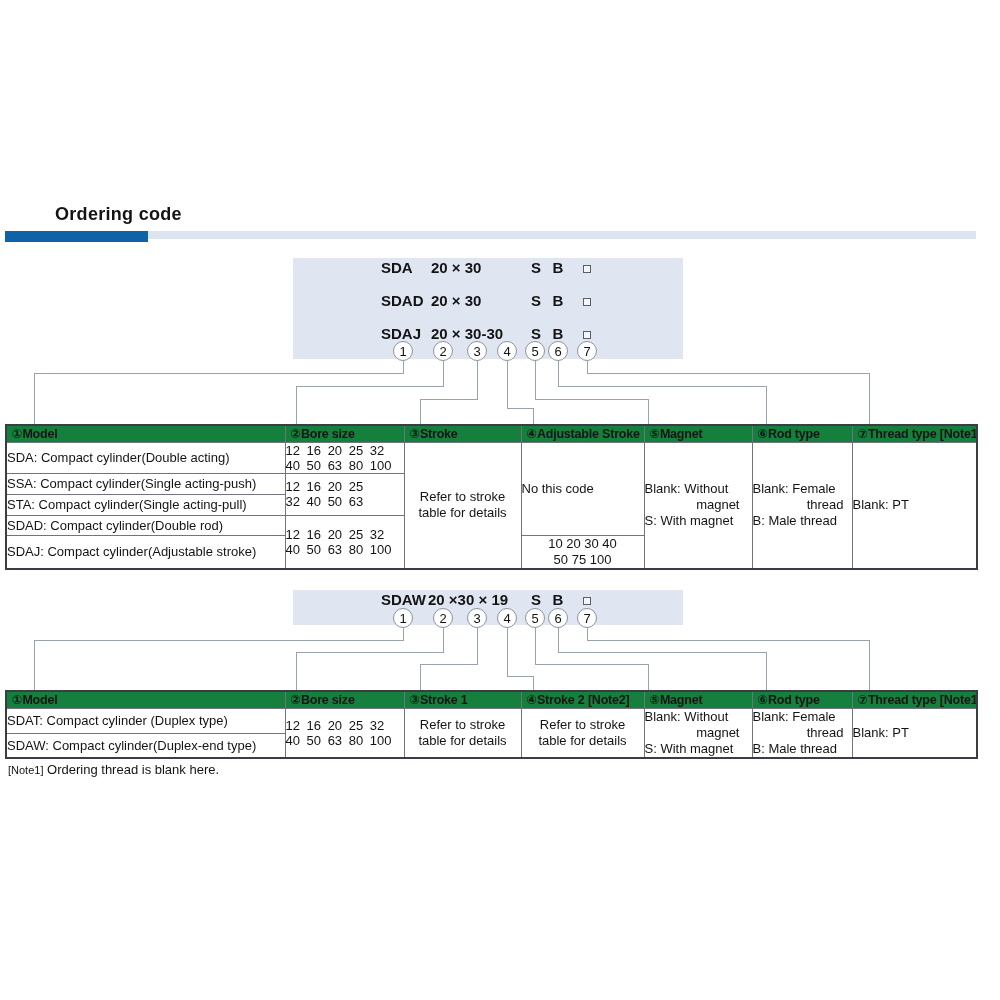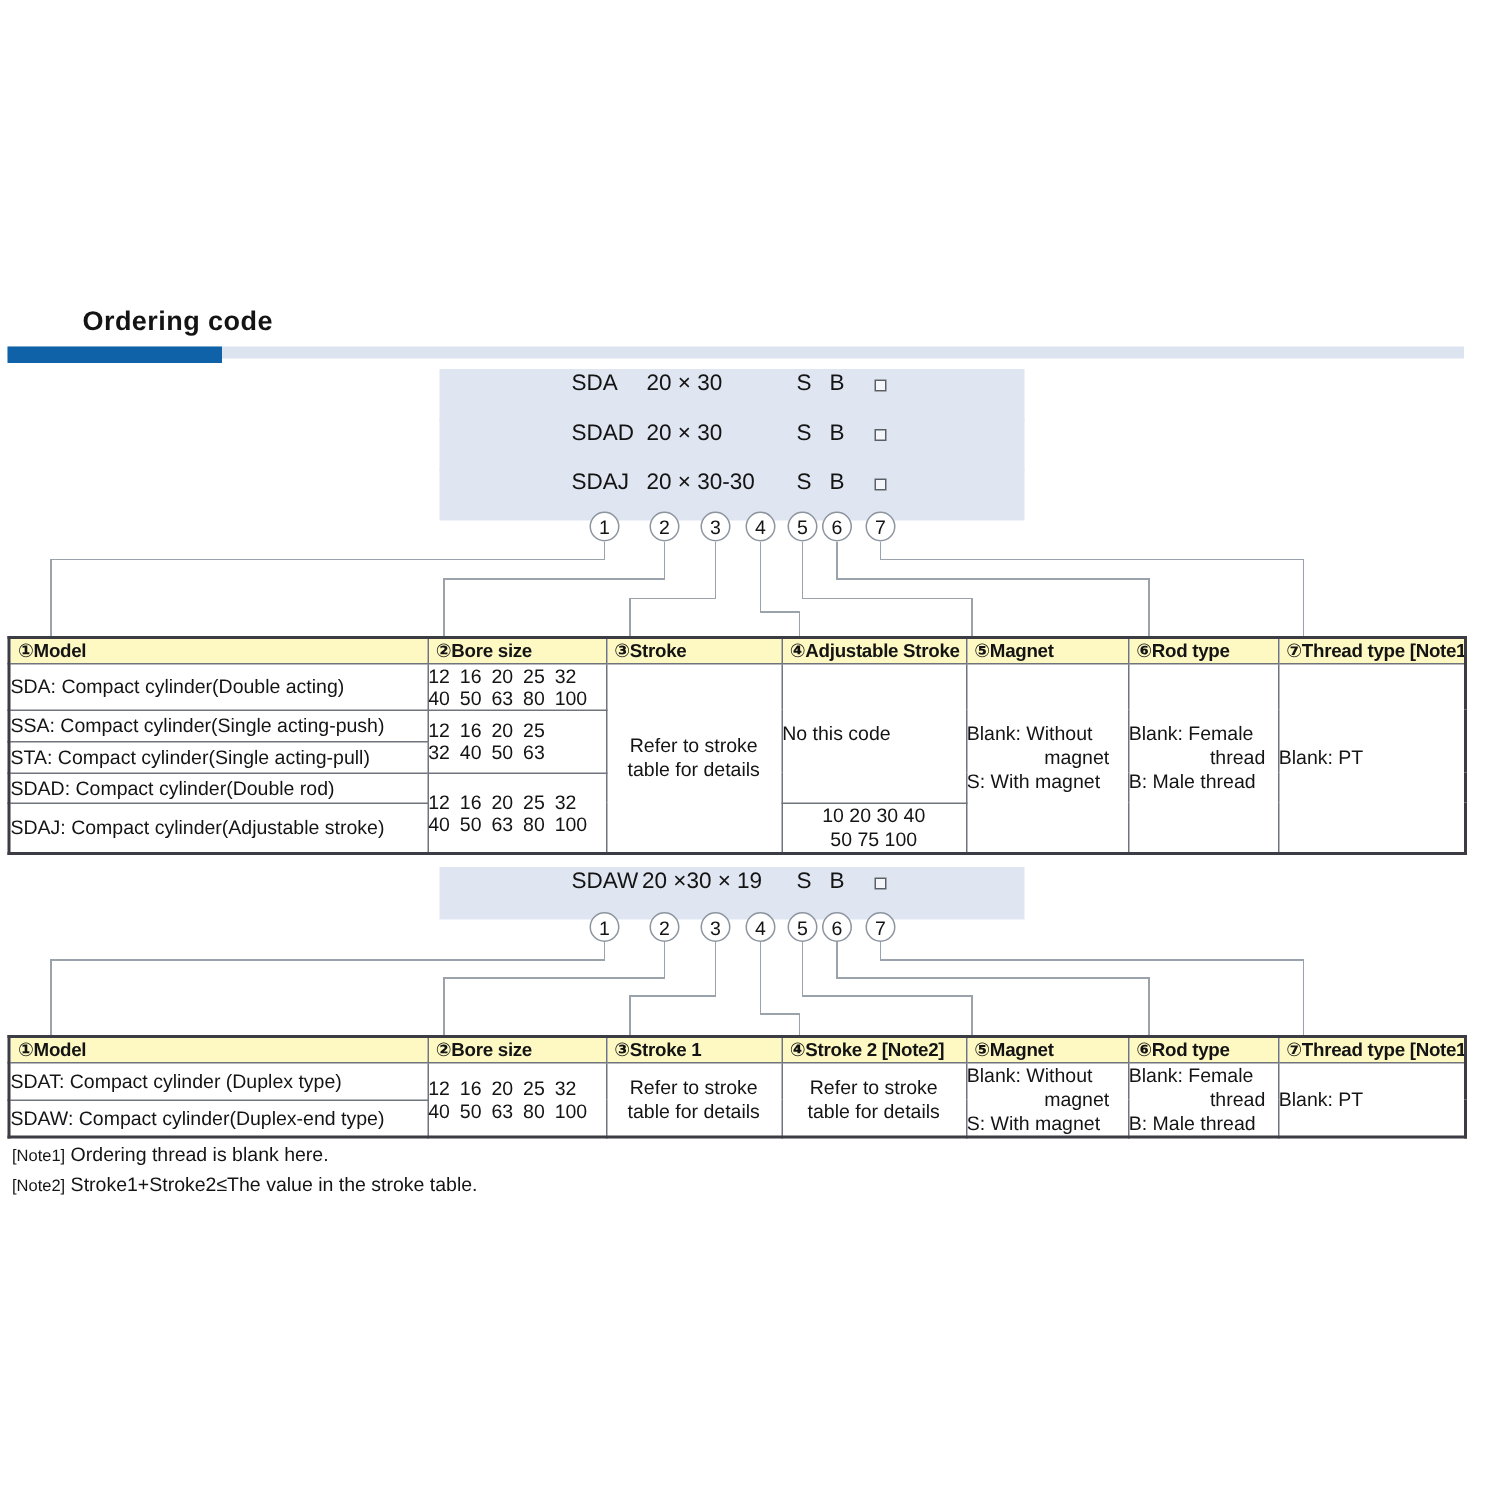--- a/index.html
+++ b/index.html
@@ -10,36 +10,36 @@
   }
   
   .page-title{position:absolute;left:10px;top:204px;font-size:18px;font-weight:bold;letter-spacing:.3px;margin-left:45px;}
   .rule-light{position:absolute;left:5px;top:231px;width:971px;height:8px;background:#dce4ef;}
   .rule-dark{position:absolute;left:5px;top:231px;width:143px;height:11px;background:#0f62a8;}
   
   svg.lines{position:absolute;left:0;top:0;z-index:1;}
   svg.lines path{stroke:#9aa2ac;stroke-width:1;fill:none;shape-rendering:crispEdges;}
   
   .code-bar{position:absolute;left:293px;width:390px;height:35px;background:#dfe5f1;z-index:2;
-    font-weight:normal;font-size:15px;line-height:20px;}
+    font-weight:bold;font-size:15px;line-height:20px;margin-top:12px;}
   .code-bar span{position:absolute;top:0;line-height:20px;white-space:nowrap;}
   .cb-model{left:88px;}
   .cb-size{left:138px;}
   .cb-size2{left:135px;}
   .cb-magnet{left:243px;transform:translateX(-50%);}
   .cb-rod{left:265px;transform:translateX(-50%);}
   .cb-box{left:290px;top:7px !important;width:6px;height:6px;border:1px solid #5a5f66;background:#f4f6fa;}
   
   .num-circle{position:absolute;width:20px;height:20px;border:1px solid #8c949e;border-radius:50%;
     background:#fff;z-index:3;font-size:13px;line-height:20px;text-align:center;box-sizing:border-box;}
   
   table.spec{position:absolute;left:5px;width:971px;border-collapse:collapse;table-layout:fixed;
     font-size:13px;z-index:2;background:#fff;border:2px solid #3c3c44;}
   table.spec th,table.spec td{border:1px solid #70747c;padding:0;vertical-align:middle;}
-  table.spec th{background:#fef9c3;font-size:12.5px;font-weight:bold;text-align:left;
+  table.spec th{background:#15803d;font-size:12.5px;font-weight:bold;text-align:left;
     padding-left:5px;letter-spacing:-0.2px;white-space:nowrap;overflow:hidden;}
   td.model-cell{padding-left:8px;text-align:left;white-space:nowrap;overflow:hidden;}
   td.bore-cell{padding-left:6px;line-height:15px;word-spacing:3px;white-space:nowrap;}
   td.center-cell{text-align:center;line-height:16px;margin-left:11px;}
   td.left-cell{padding-left:6px;line-height:16px;}
   td.list-cell{padding-left:6px;line-height:16px;text-align:center;}
   .line-right{display:block;text-align:right;padding-right:12px;}
   .line-right-sm{display:block;text-align:right;padding-right:8px;}
   .line-block{display:block;}
   
@@ -249,15 +249,14 @@
       </td>
       <td class="left-cell" rowspan="2">Blank: PT</td>
     </tr>
     <tr class="h24">
       <td class="model-cell">SDAW: Compact cylinder(Duplex-end type)</td>
     </tr>
   </tbody>
     </table>
 
   <div class="note-line" style="top:762px"><span class="note-prefix">[Note1]</span><span> Ordering thread is blank here.</span></div>
-  <div class="note-line" style="top:782px"><span class="note-prefix">[Note2]</span><span> Stroke1+Stroke2≤The value in the stroke table.</span></div>
 
 </div>
 
 </body></html>

